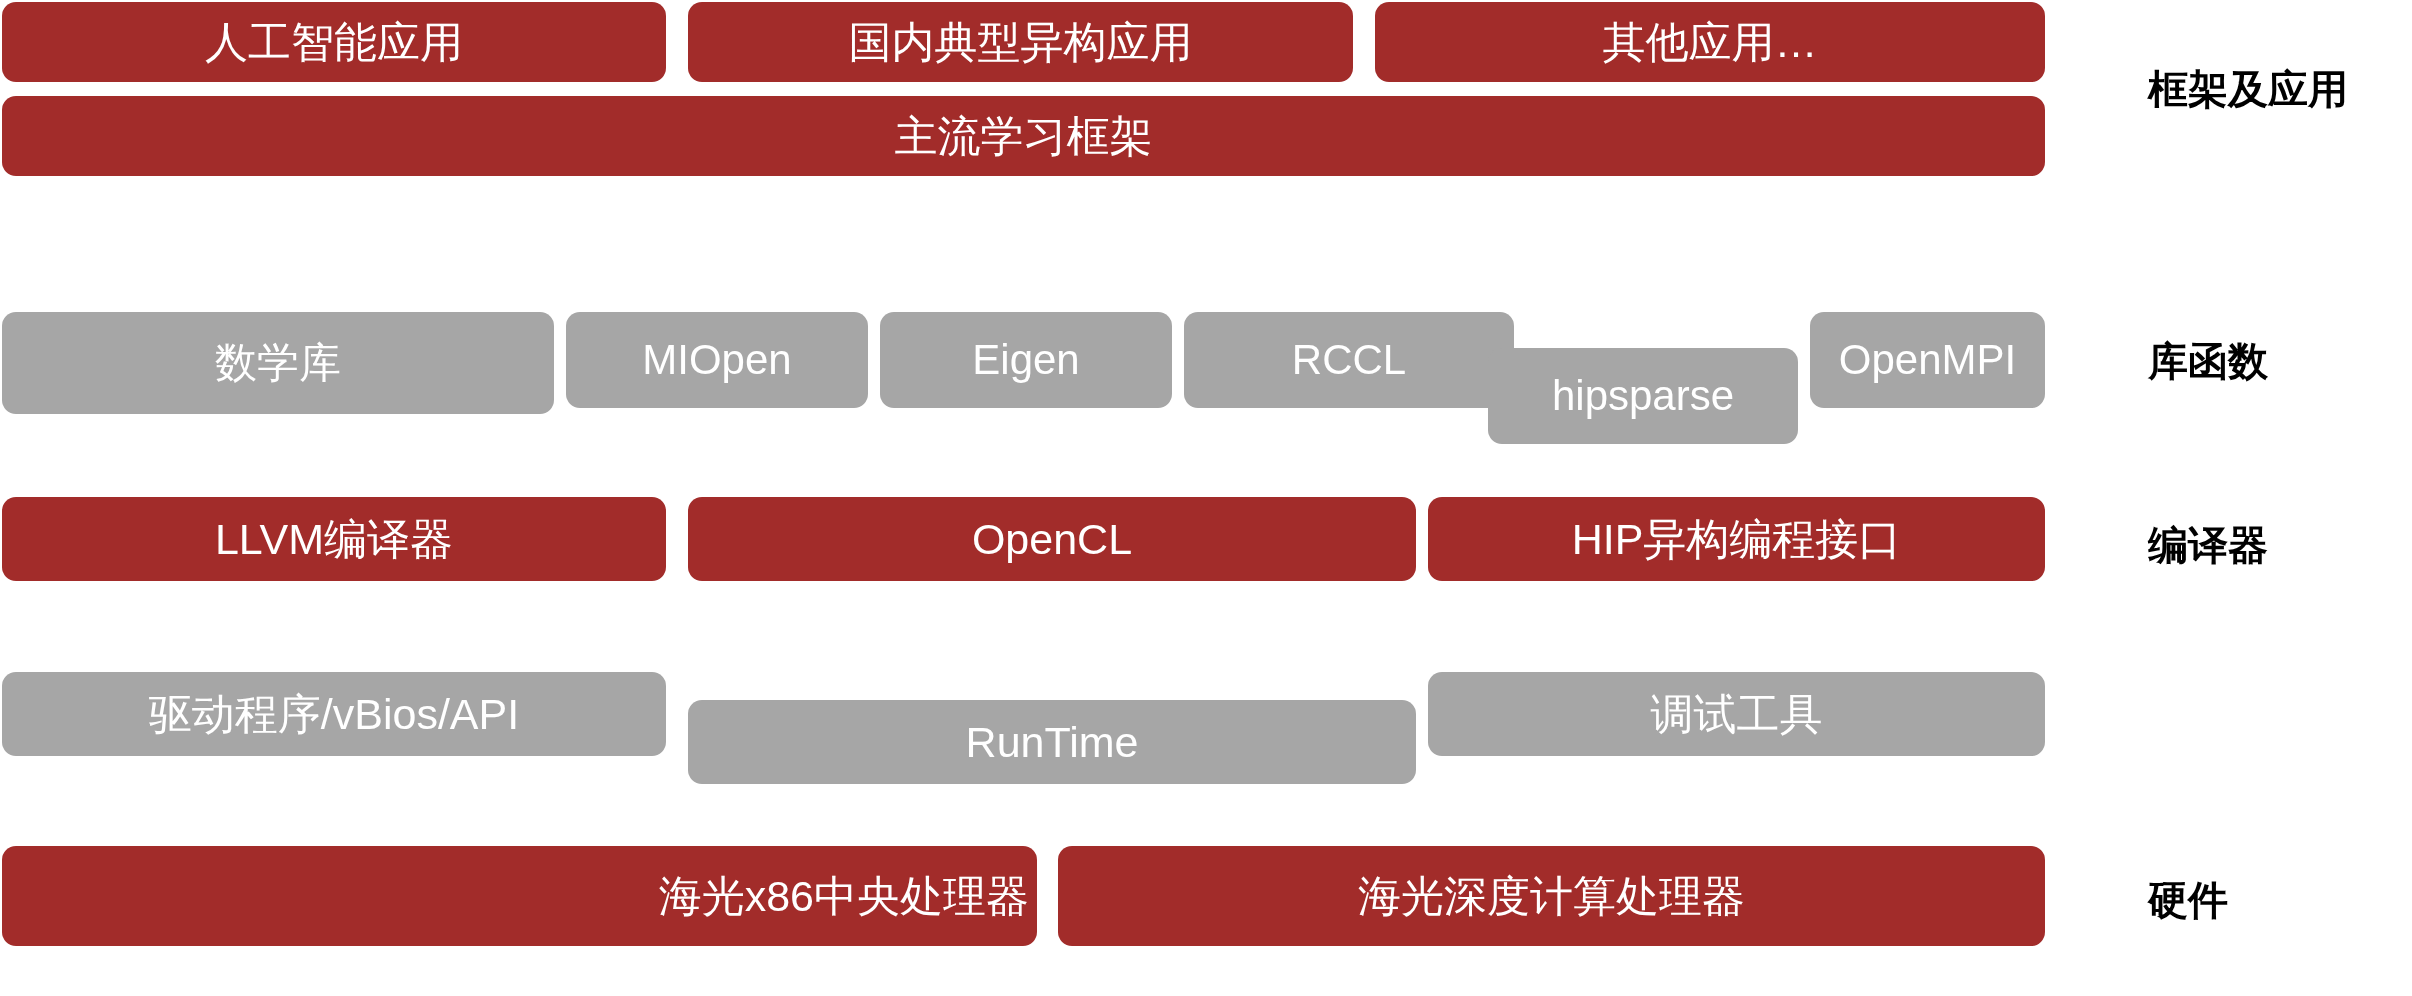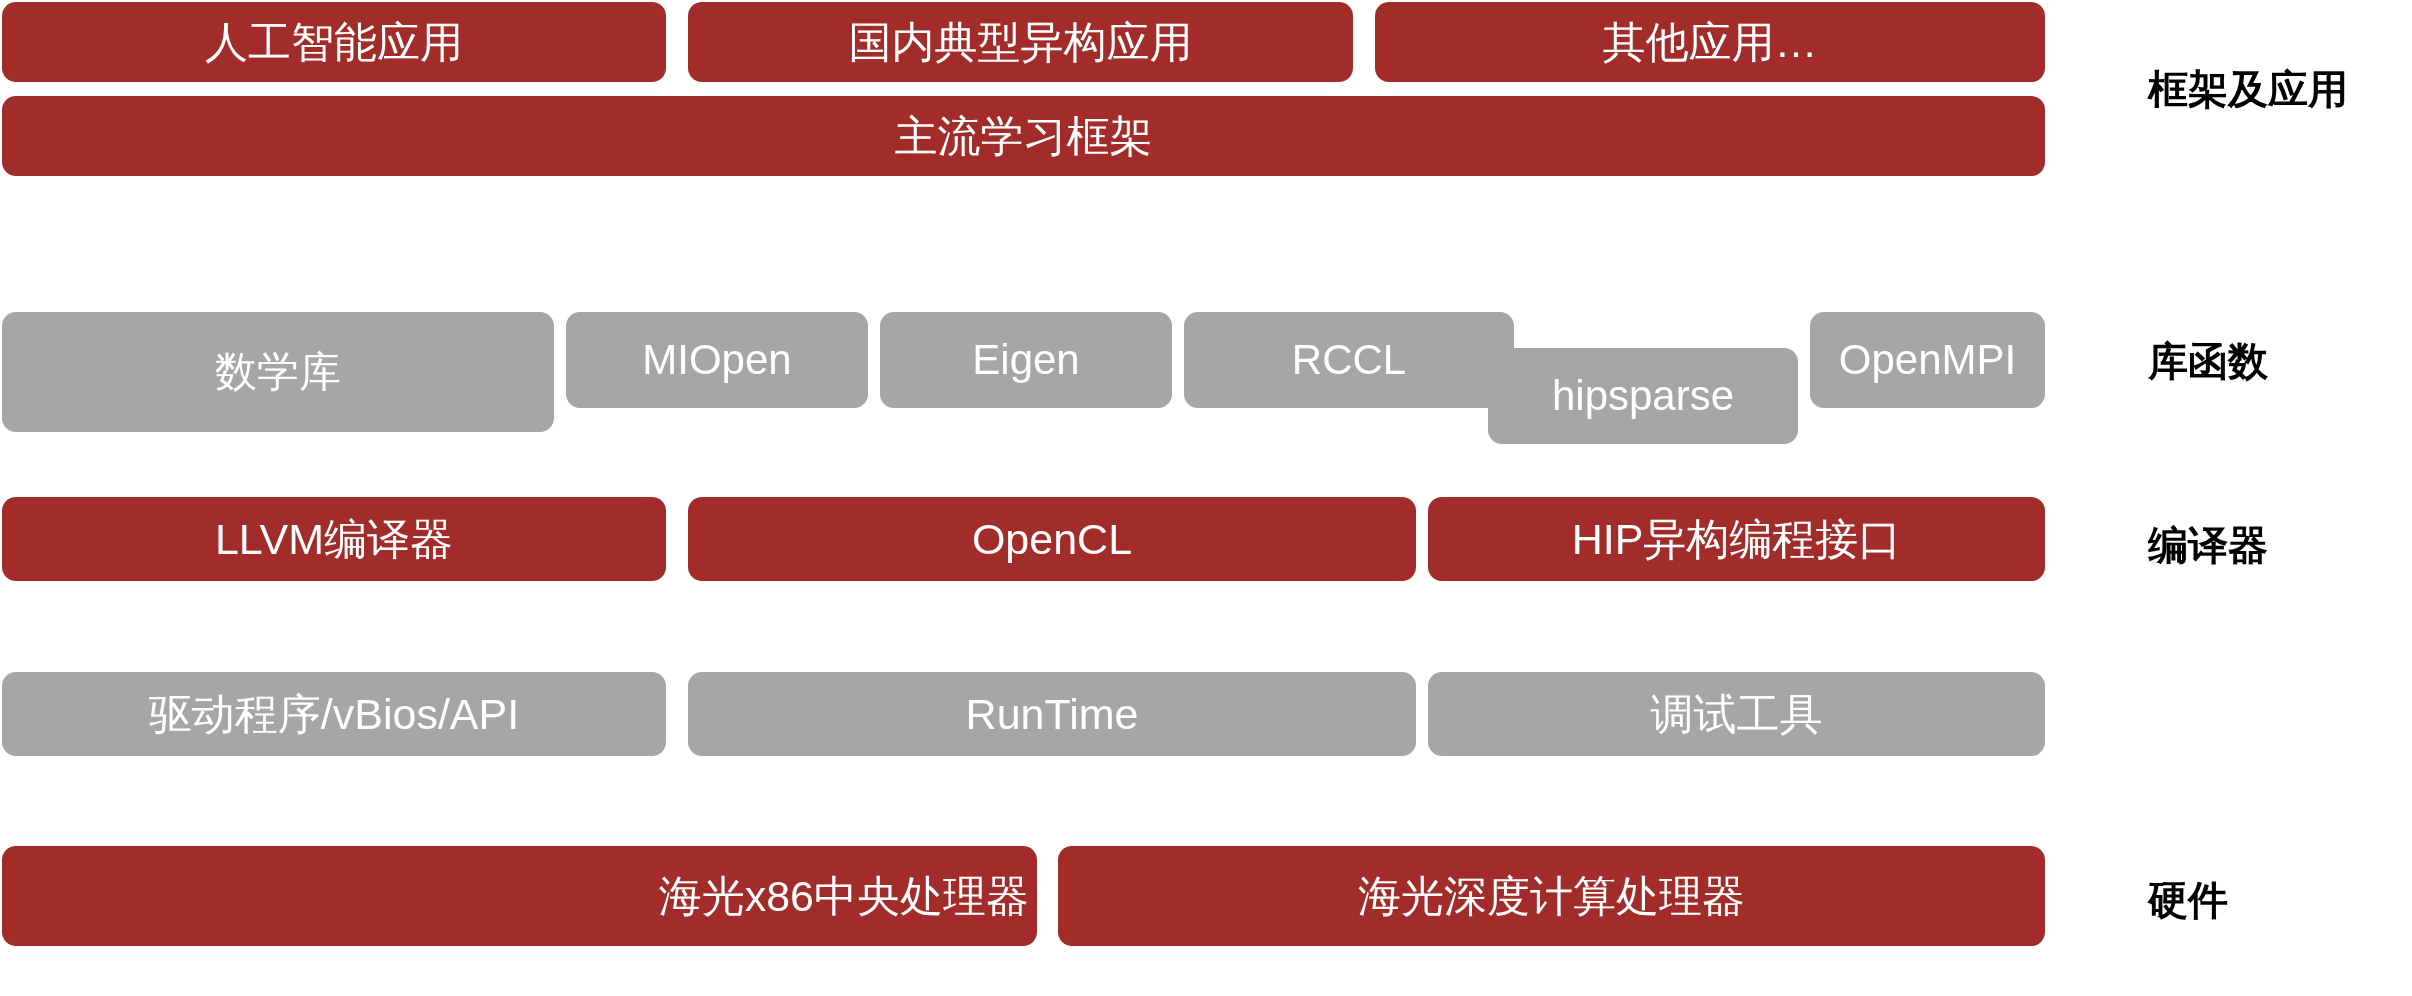--- a/index.html
+++ b/index.html
@@ -74,35 +74,35 @@
 
   
   #row-apps .b0 { position:absolute; left:2px;    width:664px; height:80px; }
   #row-apps .b1 { position:absolute; left:688px;  width:665px; height:80px; }
   #row-apps .b2 { position:absolute; left:1375px; width:670px; height:80px; }
 
   
   #row-framework .b0 { position:absolute; left:2px; width:2043px; height:80px; }
 
   
-  #row-library .b0 { position:absolute; left:2px;    width:552px; height:120px; }
+  #row-library .b0 { position:absolute; left:2px;    width:552px; height:102px; }
   #row-library .b1 { position:absolute; left:566px;  width:302px; height:96px; }
   #row-library .b2 { position:absolute; left:880px;  width:292px; height:96px; }
   #row-library .b3 { position:absolute; left:1184px; width:330px; height:96px; }
   #row-library .b4 { position:absolute; left:1488px; width:310px; height:96px;margin-top:36px; }
   #row-library .b5 { position:absolute; left:1810px; width:235px; height:96px; }
 
   
   #row-compiler .b0 { position:absolute; left:2px;    width:664px; height:84px; }
   #row-compiler .b1 { position:absolute; left:688px;  width:728px; height:84px; }
   #row-compiler .b2 { position:absolute; left:1428px; width:617px; height:84px; }
 
   
   #row-driver .b0 { position:absolute; left:2px;    width:664px; height:84px; }
-  #row-driver .b1 { position:absolute; left:688px;  width:728px; height:84px; }
+  #row-driver .b1 { position:absolute; left:688px;  width:728px; height:84px;margin-top:28px; }
   #row-driver .b2 { position:absolute; left:1428px; width:617px; height:84px; }
 
   
   #row-hardware .b0 { position:absolute; left:2px;    width:1035px; height:100px;align-items:flex-end; }
   #row-hardware .b1 { position:absolute; left:1058px; width:987px;  height:100px; }
 
   
   #label-0 { top: 62px;  }
   #label-1 { top: 334px; }
   #label-2 { top: 518px; }

